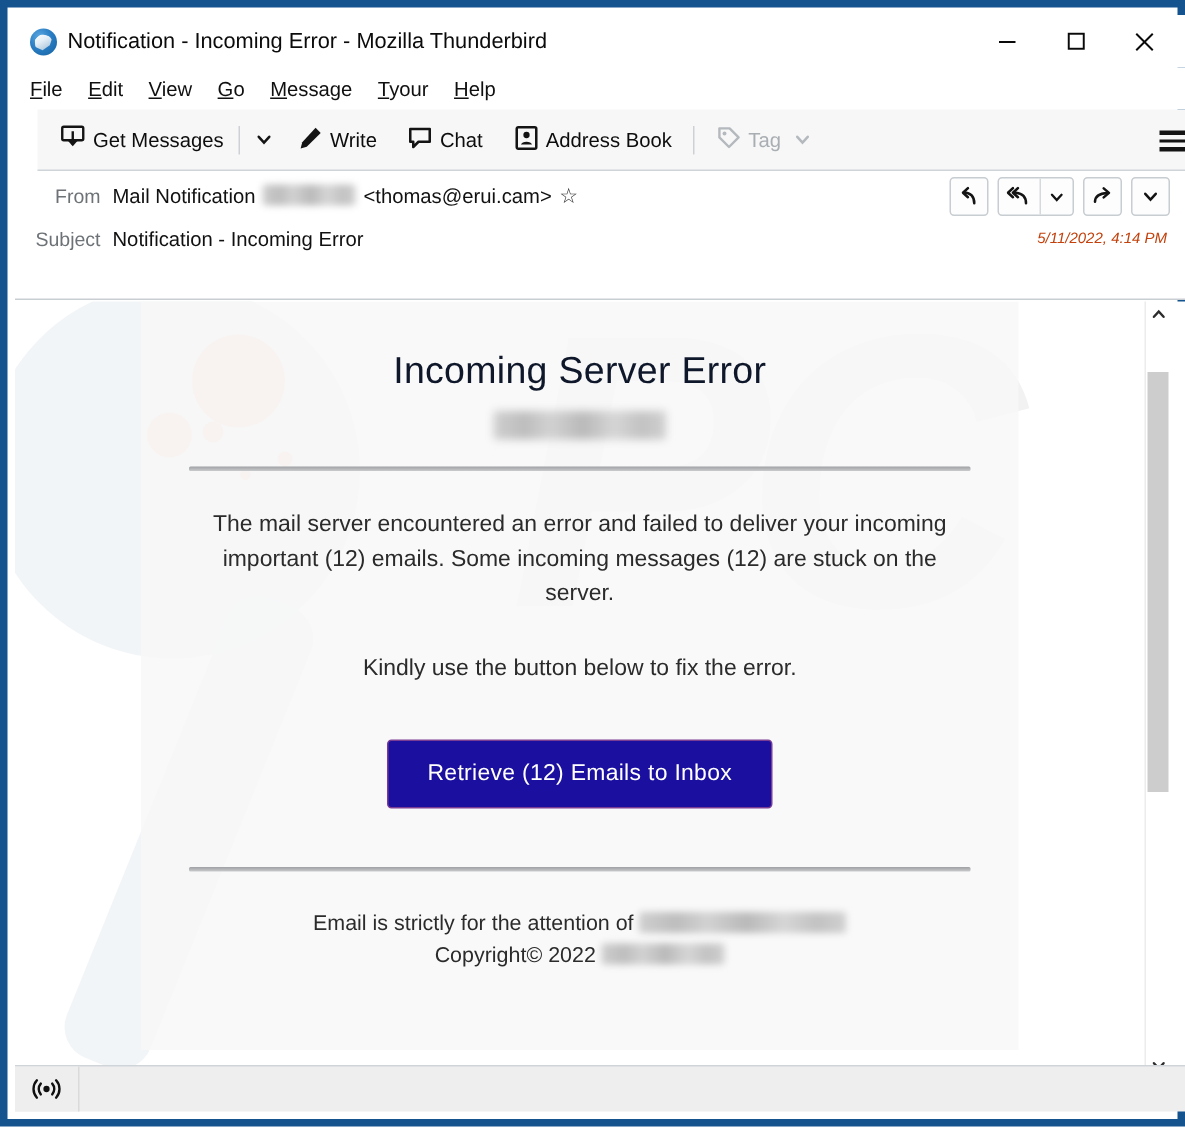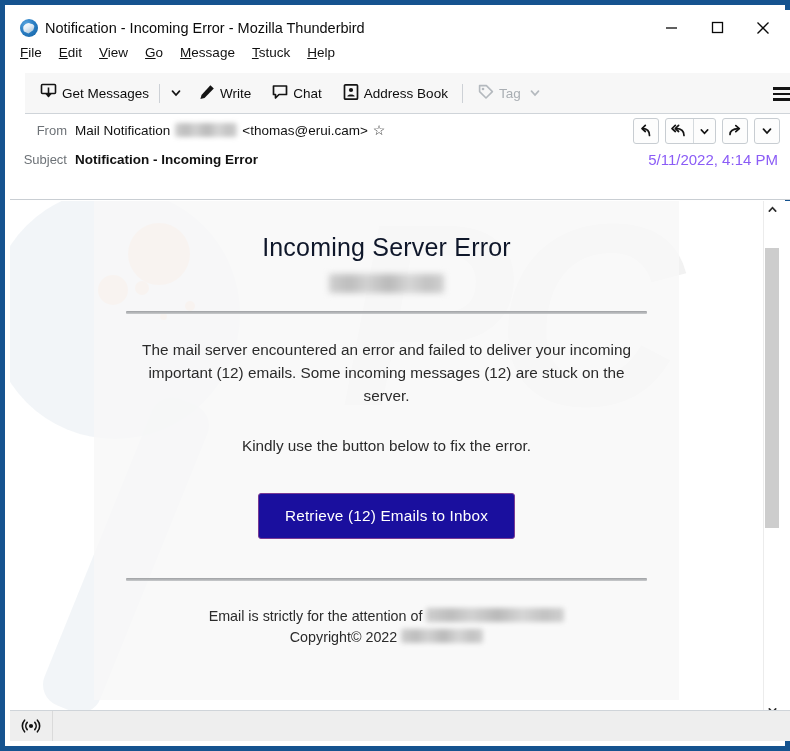--- a/index.html
+++ b/index.html
@@ -65,21 +65,21 @@
   }
   .win-btn svg { display: block; }
 
   
   #menu-bar {
     position: absolute;
     left: 5px; top: 40px;
     width: 780px; height: 28px;
     background: #ffffff;
     display: flex;
-    align-items: flex-start;
+    align-items: center;
     padding-left: 10px;
     box-sizing: border-box;
   }
   .menu-item {
     font-size: 13.5px;
     color: #101010;
     margin-right: 17px;
     white-space: nowrap;
   }
   .menu-item .ak { text-decoration: underline; }
@@ -158,39 +158,40 @@
     flex: none;
     padding-right: 8px;
   }
   .hdr-value {
     font-size: 13.5px;
     color: #111111;
     display: flex;
     gap: 5px;
     white-space: nowrap;
   }
-  .hdr-value.bold { font-weight: bold; }
+  .hdr-value.bold { font-weight: normal; }
   .blurred {
     display: inline-block;
     background: linear-gradient(90deg,#cfcfcf 0%,#bdbdbd 18%,#d2d2d2 33%,#b9b9b9 52%,#d6d6d6 70%,#c2c2c2 86%,#d0d0d0 100%);
     filter: blur(2.6px);
     border-radius: 2px;
     color: transparent;
     user-select: none;
     vertical-align: middle;
   }
   .star-icon { font-size: 14px; color: #2f2f2f; line-height: 1; }
   #msg-date {
     position: absolute;
     right: 12px;
     top: 31px;
     height: 29px;
     display: flex; align-items: center;
-    font-size: 15px;
-    color: #8b5cf6;
+    font-size: 10px;
+    color: #c2410c;
+    font-style: italic;
   }
   #hdr-actions {
     position: absolute;
     right: 10px; top: 4px;
     display: flex;
     align-items: center;
     gap: 6px;
   }
   .act-btn {
     height: 26px;
@@ -415,21 +416,21 @@
         </svg>
     </div>
   </div>
 
   <div id="menu-bar">
     <div class="menu-item"><span class="ak">F</span><span>ile</span></div>
     <div class="menu-item"><span class="ak">E</span><span>dit</span></div>
     <div class="menu-item"><span class="ak">V</span><span>iew</span></div>
     <div class="menu-item"><span class="ak">G</span><span>o</span></div>
     <div class="menu-item"><span class="ak">M</span><span>essage</span></div>
-    <div class="menu-item"><span class="ak">T</span><span>stuck</span></div>
+    <div class="menu-item"><span class="ak">T</span><span>your</span></div>
     <div class="menu-item"><span class="ak">H</span><span>elp</span></div>
   </div>
 
   <div id="toolbar">
 
     <div class="tb-btn">
       <span>
         <svg width="19" height="19" viewBox="0 0 19 19">
           <rect x="2.5" y="2.5" width="14" height="9" rx="1" fill="none" stroke="#141414" stroke-width="1.6"></rect>
           <path d="M9.5 5.5 V14.5" stroke="#141414" stroke-width="1.6"></path>

